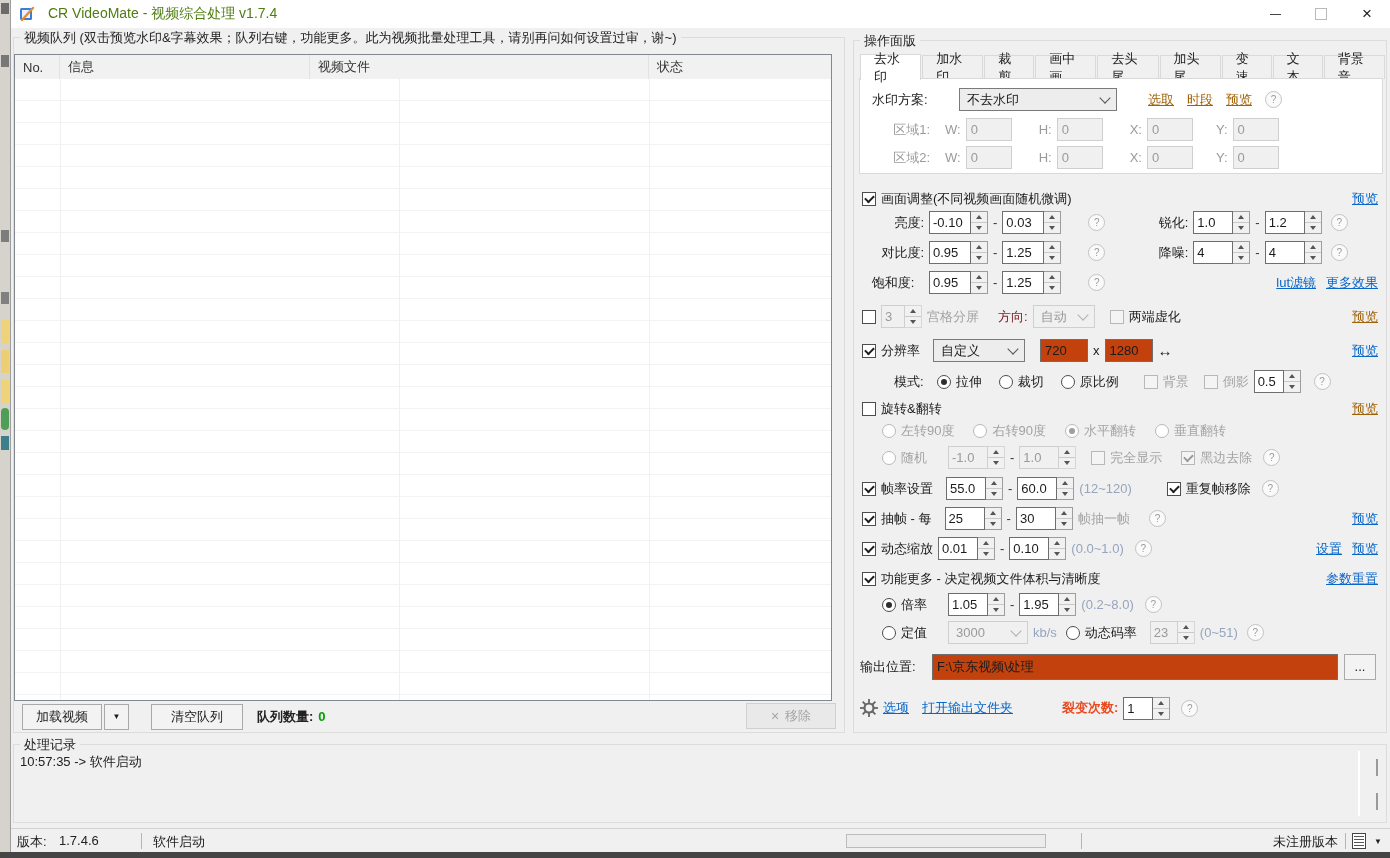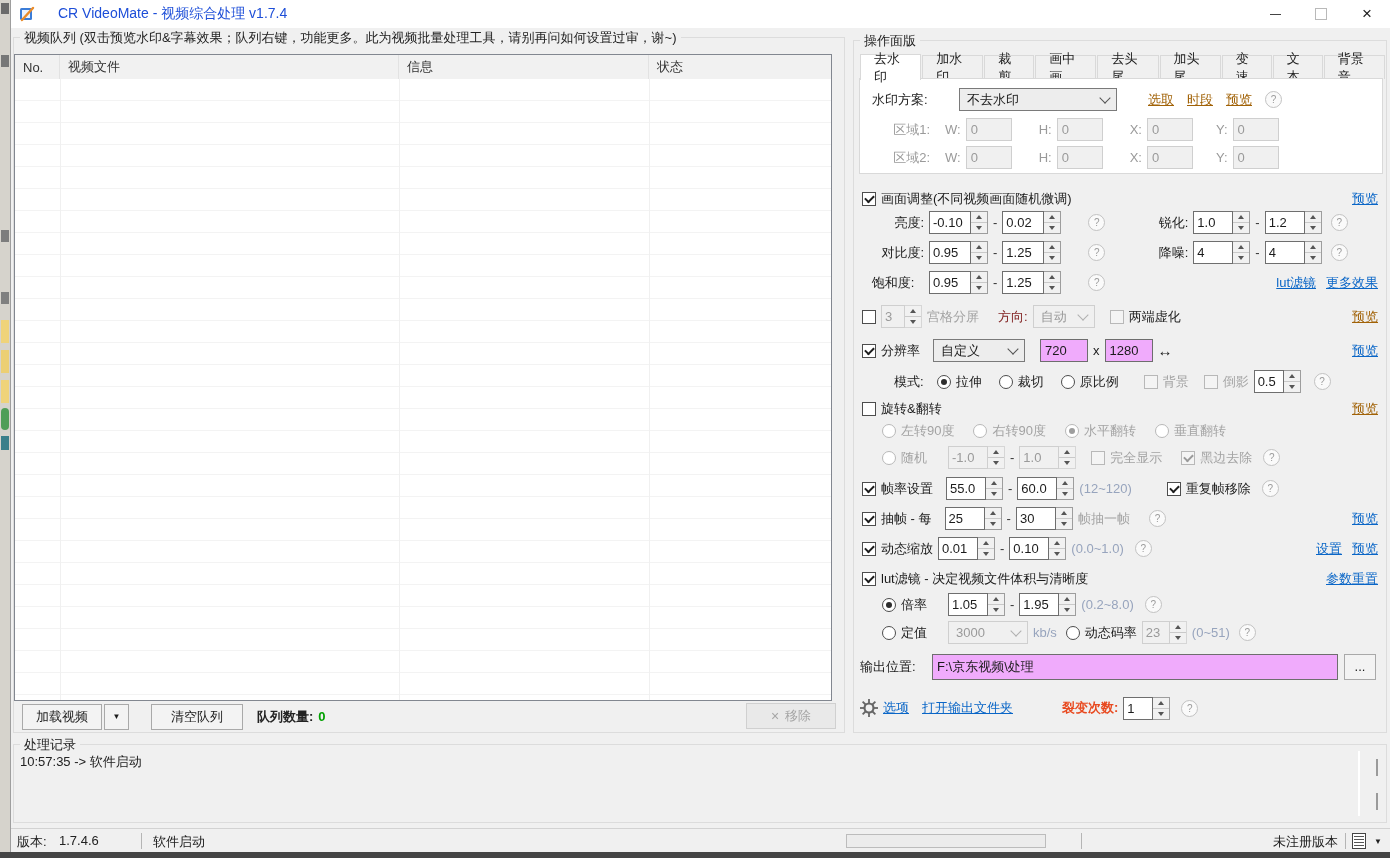--- a/index.html
+++ b/index.html
@@ -4,21 +4,21 @@
 <style>
   html,body{margin:0;padding:0}
   body{width:1390px;height:858px;position:relative;overflow:hidden;
        font-family:"Liberation Sans","DejaVu Sans",sans-serif;font-size:13px;color:#1b1b1b;background:#e8e8e8}
   
   .desk{position:absolute;left:0;top:0;width:10px;height:858px;background:#d6d3cc}
   .desk .frag{position:absolute;left:1px;width:8px}
   
   .app{position:absolute;left:10px;top:0;width:1380px;height:852px;background:#f0f0f0;border-left:1px solid #9e9e9e;box-sizing:border-box}
   .titlebar{position:absolute;left:0;top:0;width:100%;height:28px;background:#fff;display:flex;align-items:center}
-  .titlebar .ttl{margin-left:22px;font-size:14px;color:#1d4ed8}
+  .titlebar .ttl{margin-left:12px;font-size:14px;color:#4d7c0f}
   .appicon{width:17px;height:17px;margin-left:8px;flex:0 0 auto}
   .winbtns{position:absolute;right:0;top:0;height:28px;display:flex}
   .wb{width:46px;height:28px;display:flex;align-items:center;justify-content:center}
   .wb .minline{width:11px;height:1px;background:#444}
   .wb .maxbox{width:10px;height:10px;border:1px solid #b9b9b9}
   .wb.close{font-size:17px;color:#1a1a1a}
   
   .group{position:absolute;border:1px solid #dcdcdc;box-sizing:border-box}
   .glabel{position:absolute;top:-9px;left:6px;background:#f0f0f0;padding:0 4px;color:#222;white-space:nowrap}
   
@@ -54,21 +54,21 @@
   .spin .sb{flex:1;display:flex;align-items:center;justify-content:center;background:#f1f1f1}
   .spin .sb + .sb{border-top:1px solid #c9c9c9}
   .au{width:0;height:0;border-left:3px solid transparent;border-right:3px solid transparent;border-bottom:4px solid #555}
   .ad{width:0;height:0;border-left:3px solid transparent;border-right:3px solid transparent;border-top:4px solid #555}
   .spin.dis .v{background:#f0f0f0;color:#9a9a9a;border-color:#cfcfcf}
   .spin.dis .btns{border-color:#d6d6d6}
   .sel{display:inline-flex;align-items:center;justify-content:space-between;border:1px solid #7a7a7a;background:#ededed;height:23px;padding:0 7px;box-sizing:border-box;flex:0 0 auto}
   .sel.dis{border-color:#cfcfcf;color:#9a9a9a;background:#f0f0f0}
   .chev{width:7px;height:7px;border-right:1.5px solid #555;border-bottom:1.5px solid #555;transform:rotate(45deg);margin-top:-4px;flex:0 0 auto}
   .sel.dis .chev{border-color:#b0b0b0}
-  .inp{border:1px solid #6e6e6e;background:#f0abfc;height:23px;padding:0 4px;display:inline-flex;align-items:center;box-sizing:border-box;flex:0 0 auto}
+  .inp{border:1px solid #6e6e6e;background:#c2410c;height:23px;padding:0 4px;display:inline-flex;align-items:center;box-sizing:border-box;flex:0 0 auto}
   .inp.dis{border-color:#cfcfcf;background:#f0f0f0;color:#9a9a9a}
   .oprow{position:absolute;left:8px;right:6px;height:25px;display:flex;align-items:center;gap:5px}
   .dash{color:#333}
   .gray{color:#a3a3a3}
   .hint{color:#97a4bd}
   .rgt{position:absolute;right:2px;display:flex;gap:10px}
   .chu{width:8px;height:8px;border-left:2px solid #9a9a9a;border-top:2px solid #9a9a9a;transform:rotate(45deg)}
   .chd{width:8px;height:8px;border-left:2px solid #9a9a9a;border-top:2px solid #9a9a9a;transform:rotate(225deg)}
   
   .statusbar{position:absolute;left:0;top:828px;width:100%;height:24px;border-top:1px solid #d2d2d2;background:#f0f0f0}
@@ -117,22 +117,22 @@
         </div>
     </div>
   </div>
 
   <div class="group" style="left:2px;top:37px;width:832px;height:696px">
     <span class="glabel">视频队列 (双击预览水印&amp;字幕效果；队列右键，功能更多。此为视频批量处理工具，请别再问如何设置过审，谢~)</span>
 
     <div class="qtable">
       <div class="qhead">
         <div class="qh" style="width:45px">No.</div>
+        <div class="qh" style="width:250px">信息</div>
         <div class="qh" style="width:339px">视频文件</div>
-        <div class="qh" style="width:250px">信息</div>
         <div class="qh" style="flex:1;border-right:none">状态</div>
       </div>
       <div class="qbody">
         <div class="qcol" style="left:45px"></div>
         <div class="qcol" style="left:384px"></div>
         <div class="qcol" style="left:634px"></div>
       </div>
     </div>
 
     <div style="position:absolute;left:8px;top:665px;height:27px;display:flex;align-items:center">
@@ -220,21 +220,21 @@
             <span class="sb">
               <i class="au"></i>
             </span>
             <span class="sb">
               <i class="ad"></i>
             </span>
           </span>
         </span>
       <span class="dash">-</span>
       <span class="spin">
-          <span class="v" style="min-width:42px">0.02</span>
+          <span class="v" style="min-width:42px">0.03</span>
           <span class="btns">
             <span class="sb">
               <i class="au"></i>
             </span>
             <span class="sb">
               <i class="ad"></i>
             </span>
           </span>
         </span>
       <span class="help" style="margin-left:22px">?</span>
@@ -559,21 +559,21 @@
       <span class="hint">(0.0~1.0)</span>
       <span class="help" style="margin-left:6px">?</span>
       <span class="rgt">
           <span class="lnk">设置</span>
           <span class="lnk">预览</span>
         </span>
     </div>
 
     <div class="oprow" style="top:525px">
       <span class="cb on"></span>
-      <span>lut滤镜 - 决定视频文件体积与清晰度</span>
+      <span>功能更多 - 决定视频文件体积与清晰度</span>
       <span class="rgt">
           <span class="lnk">参数重置</span>
         </span>
     </div>
     <div class="oprow" style="top:551px;left:28px">
       <span class="rd on"></span>
       <span>倍率</span>
       <span class="spin" style="margin-left:16px">
           <span class="v">1.05</span>
           <span class="btns">
@@ -603,21 +603,21 @@
     <div class="oprow" style="top:579px;left:28px">
       <span class="rd"></span>
       <span>定值</span>
       <span class="sel dis" style="width:80px;margin-left:16px">
           <span>3000</span>
           <i class="chev"></i>
         </span>
       <span class="hint">kb/s</span>
       <span class="rd" style="margin-left:4px"></span>
       <span>动态码率</span>
-      <span class="spin dis" style="">
+      <span class="spin dis" style="margin-left:8px">
           <span class="v" style="min-width:28px">23</span>
           <span class="btns">
             <span class="sb">
               <i class="au"></i>
             </span>
             <span class="sb">
               <i class="ad"></i>
             </span>
           </span>
         </span>

